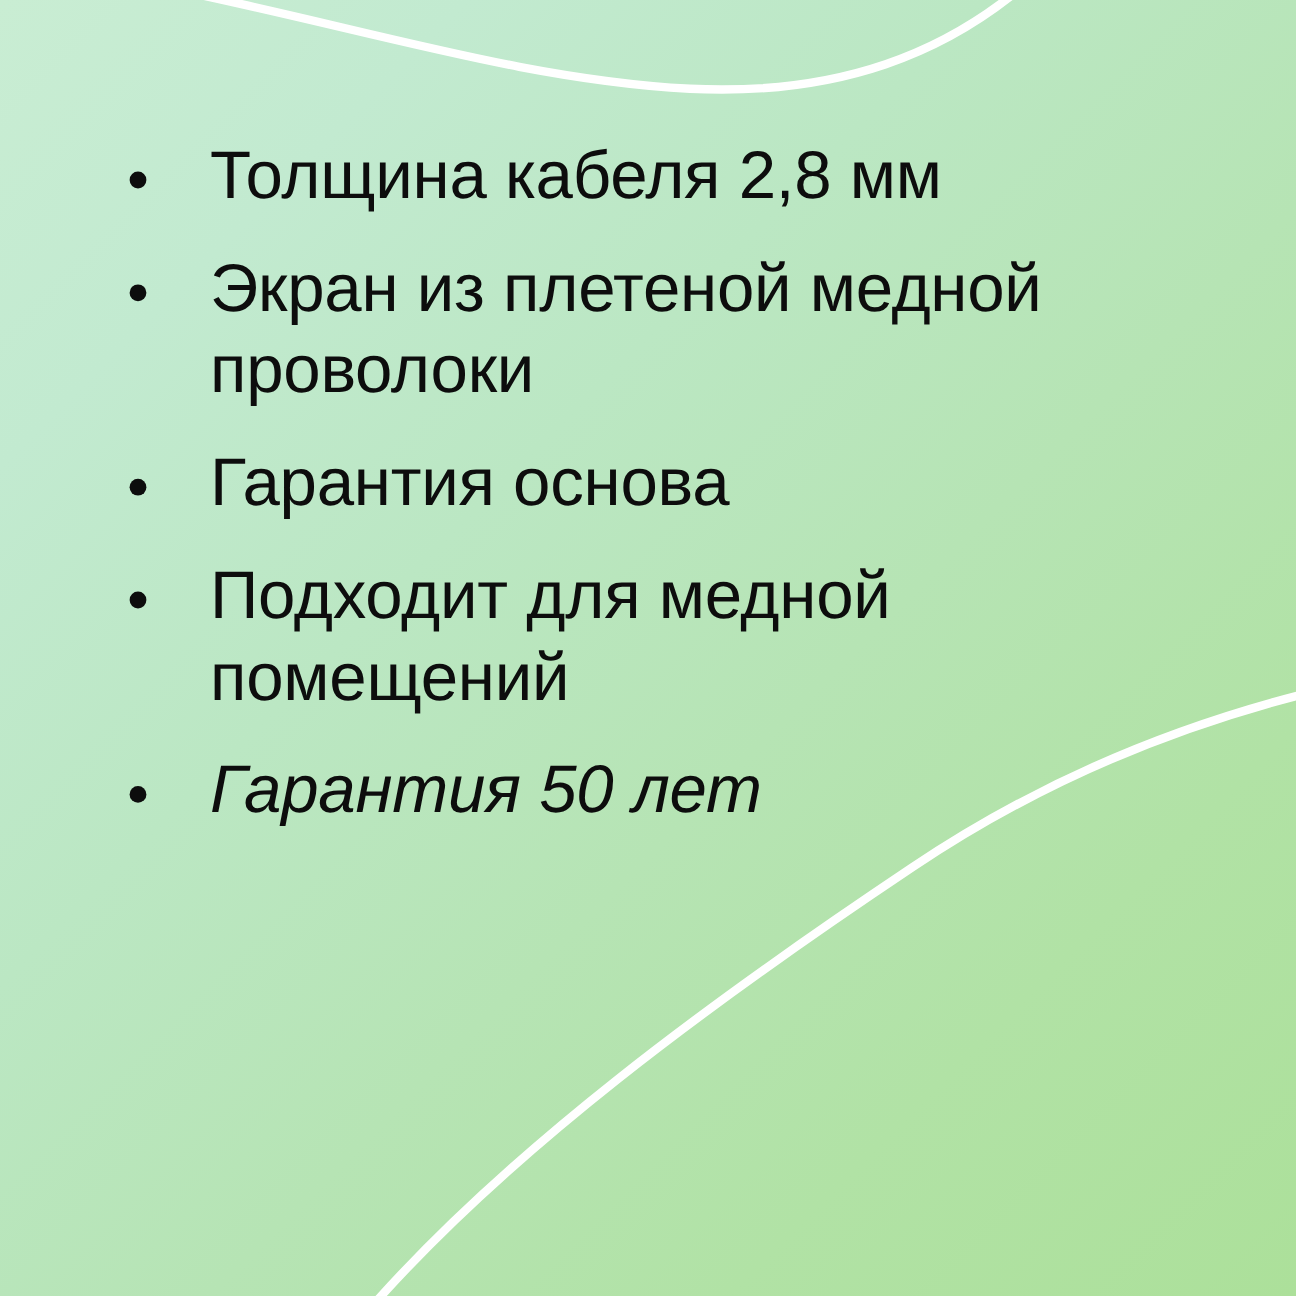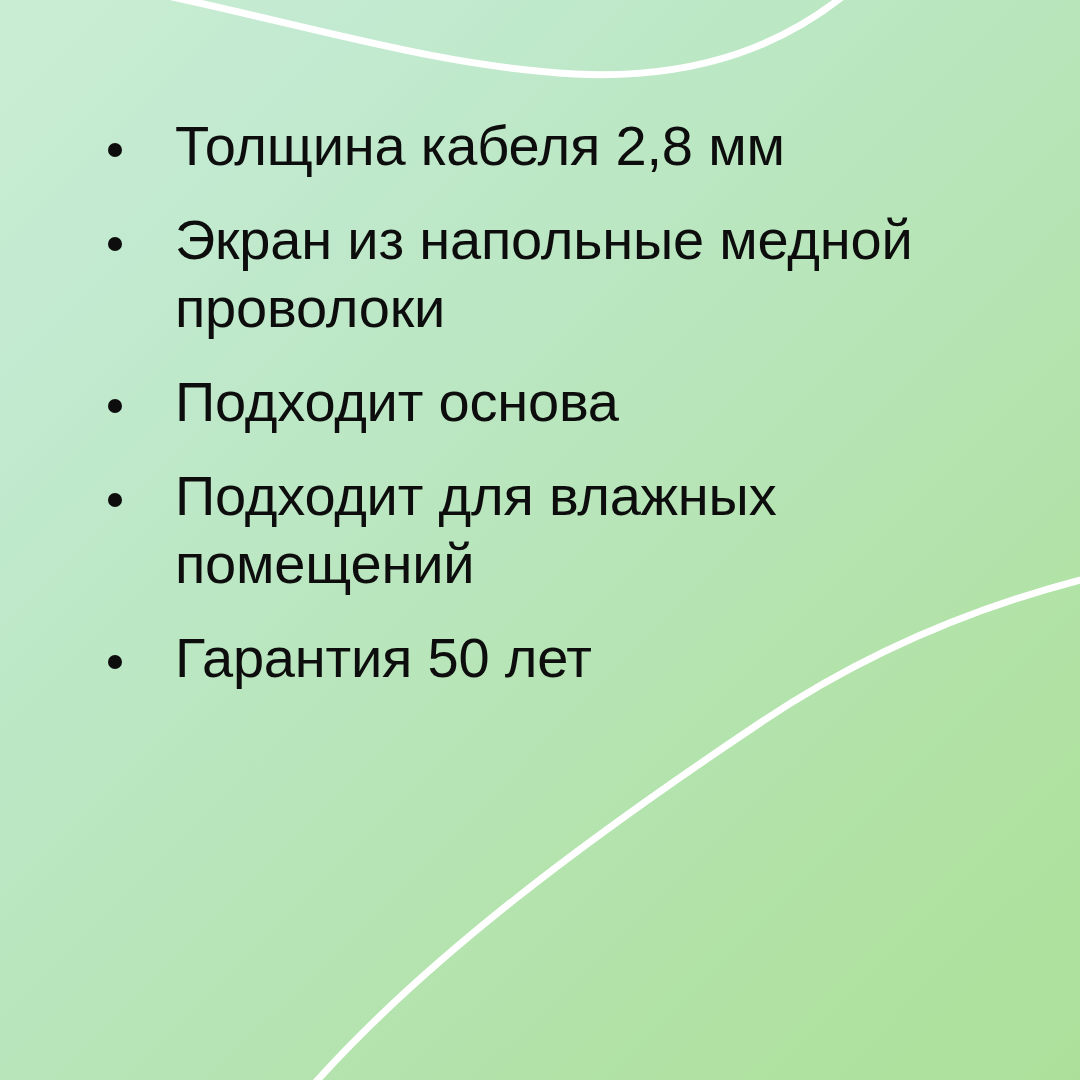--- a/index.html
+++ b/index.html
@@ -61,20 +61,21 @@
   .feature-item {
     position: relative;
     display: flex;
     align-items: flex-start;
     margin: 0 0 26px 0;
     padding: 0;
   }
 
   .feature-item:last-child {
     margin-bottom: 2px;
+    font-style: italic;
   }
 
   .bullet-dot {
     flex: 0 0 auto;
     width: 14px;
     height: 14px;
     border-radius: 50%;
     background: #0d0d0d;
     margin-top: 31px;
     margin-right: 0;
@@ -103,30 +104,30 @@
     <path class="swoosh" d="M 300 1100 C 420 960, 600 830, 760 723 C 880 642, 1000 600, 1092 577"></path>
   </svg>
 
   <ul id="feature-list">
     <li class="feature-item">
       <span class="bullet-dot"></span>
       <span class="feature-text">Толщина кабеля 2,8 мм</span>
     </li>
     <li class="feature-item">
       <span class="bullet-dot"></span>
-      <span class="feature-text">Экран из напольные медной
+      <span class="feature-text">Экран из плетеной медной
 проволоки</span>
     </li>
     <li class="feature-item">
       <span class="bullet-dot"></span>
-      <span class="feature-text">Подходит основа</span>
+      <span class="feature-text">Гарантия основа</span>
     </li>
     <li class="feature-item">
       <span class="bullet-dot"></span>
-      <span class="feature-text">Подходит для влажных
+      <span class="feature-text">Подходит для медной
 помещений</span>
     </li>
     <li class="feature-item">
       <span class="bullet-dot"></span>
       <span class="feature-text">Гарантия 50 лет</span>
     </li>
   </ul>
 
 </div>
 

